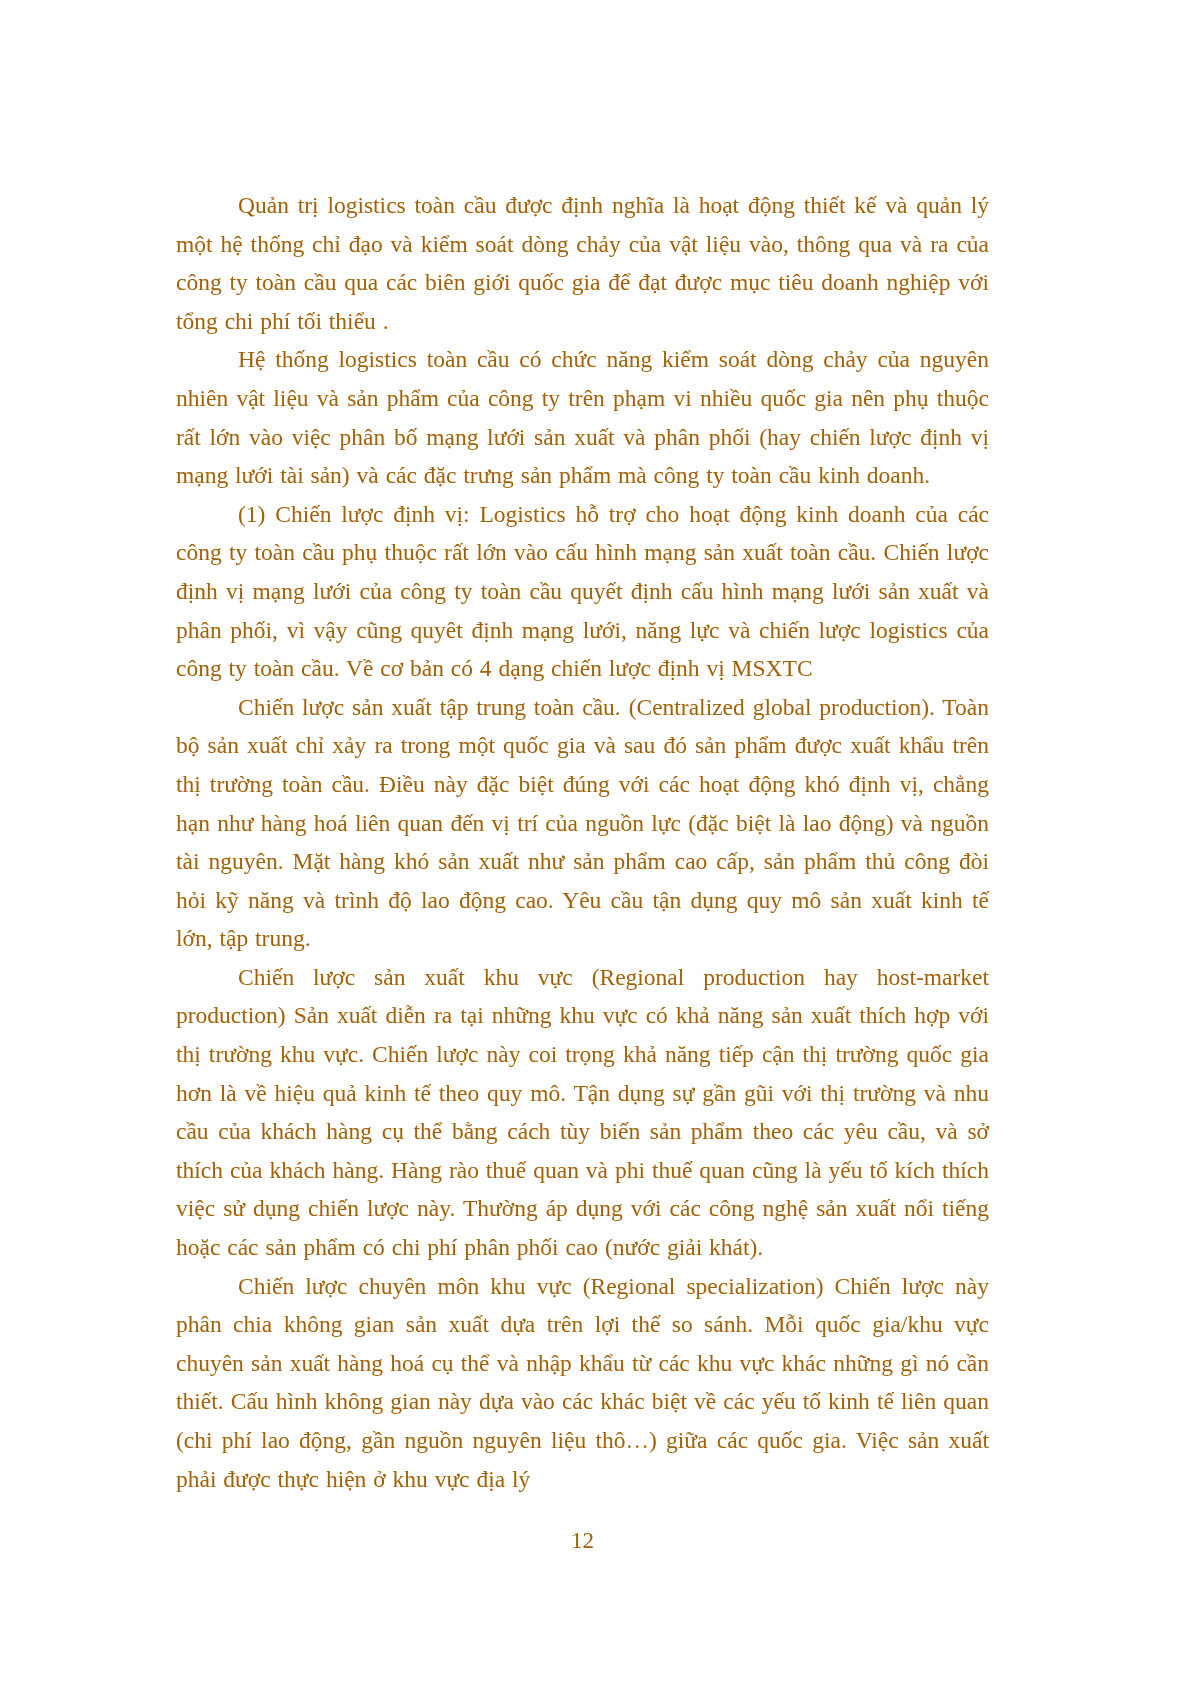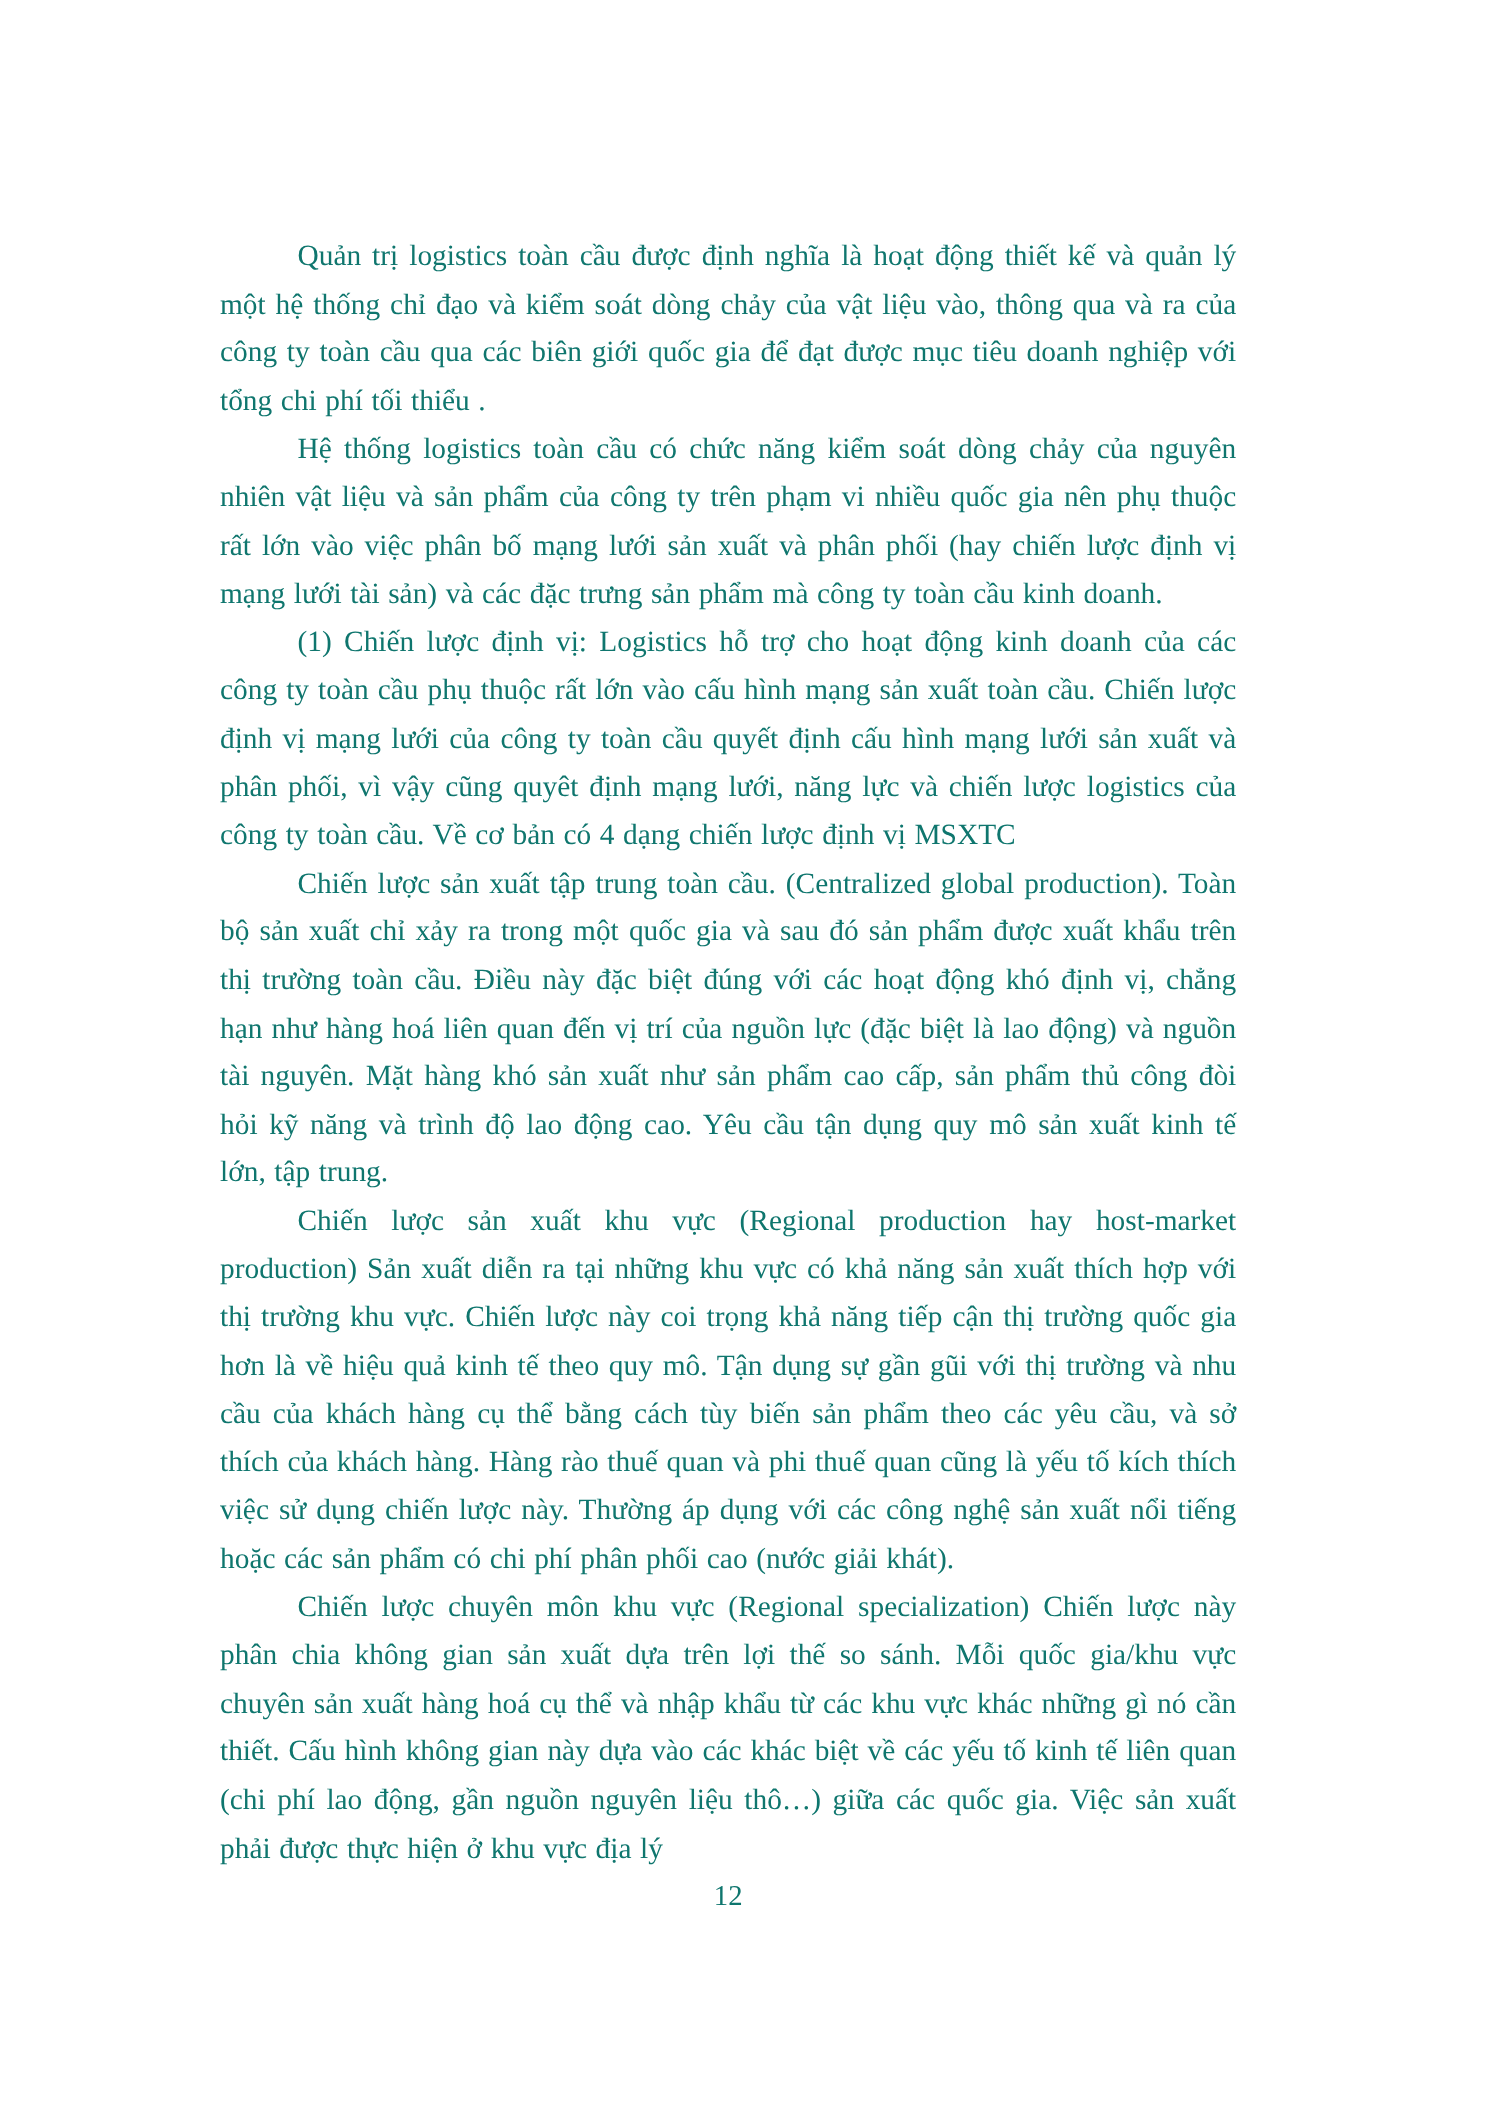--- a/index.html
+++ b/index.html
@@ -11,32 +11,32 @@
     position: relative;
     width: 1191px;
     height: 1685px;
     margin: 0 auto;
     background: #ffffff;
     box-sizing: border-box;
     padding: 186px 202px 0 176px;
     font-family: "Liberation Serif", "DejaVu Serif", serif;
     font-size: 23.5px;
     line-height: 38.6px;
-    color: #0f766e;
+    color: #a16207;
     overflow: hidden;
   }
   .doc-body p {
     margin: 0;
     text-align: justify;
     text-indent: 62px;
     word-spacing: 1px;
   }
   .page-number {
     text-align: center;
-    margin-top: 0;
+    margin-top: 24px;
     font-size: 23px;
   }
 </style>
 </head>
 <body>
 
 <div class="page">
   <div class="doc-body">
     <p>Quản trị logistics toàn cầu được định nghĩa là hoạt động thiết kế và quản lý một hệ thống chỉ đạo và kiểm soát dòng chảy của vật liệu vào, thông qua và ra của công ty toàn cầu qua các biên giới quốc gia để đạt được mục tiêu doanh nghiệp với tổng chi phí tối thiểu .</p>
     <p>Hệ thống logistics toàn cầu có chức năng kiểm soát dòng chảy của nguyên nhiên vật liệu và sản phẩm của công ty trên phạm vi nhiều quốc gia nên phụ thuộc rất lớn vào việc phân bố mạng lưới sản xuất và phân phối (hay chiến lược định vị mạng lưới tài sản) và các đặc trưng sản phẩm mà công ty toàn cầu kinh doanh.</p>

